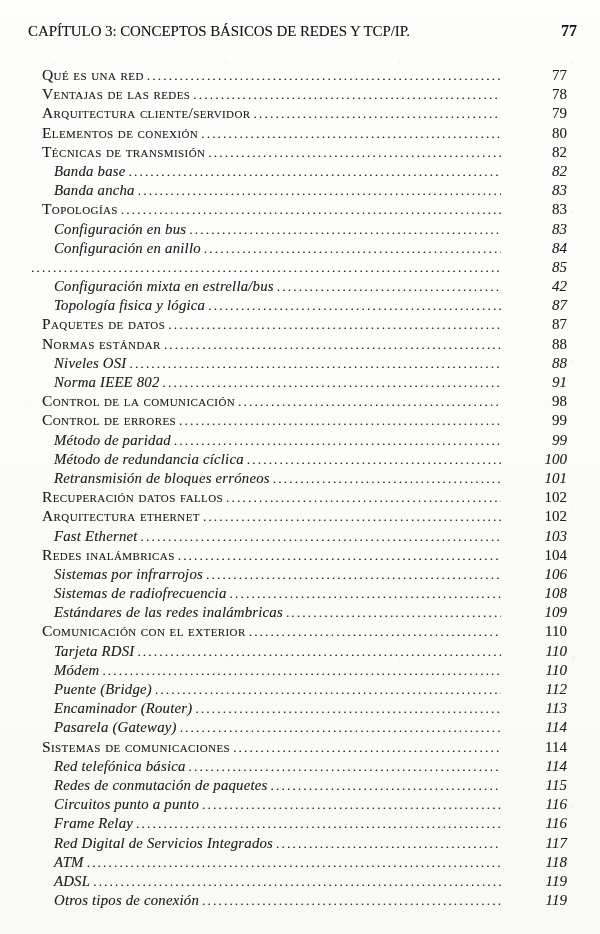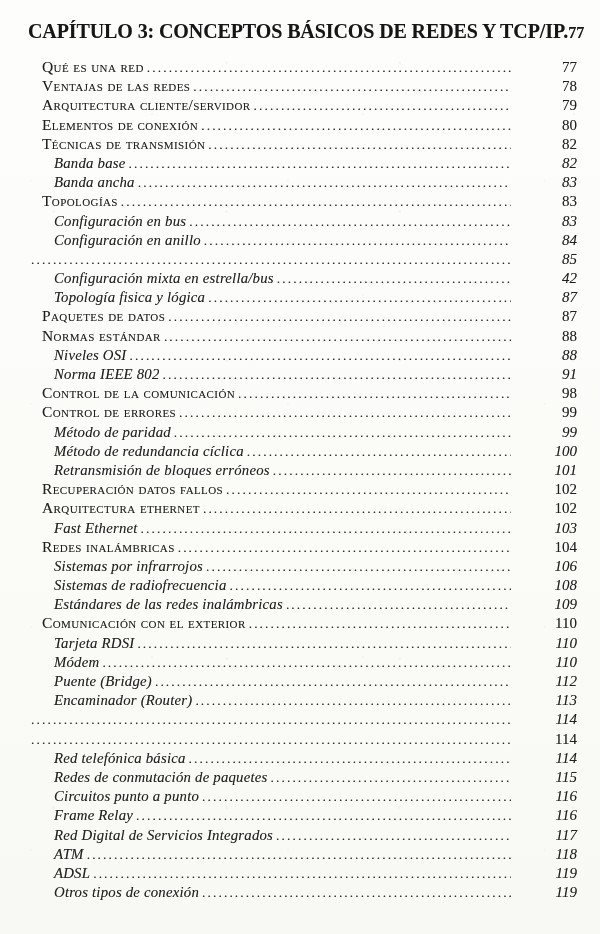--- a/index.html
+++ b/index.html
@@ -29,38 +29,38 @@
   }
 
   
   .header-row {
     display: flex;
     align-items: baseline;
     padding: 19px 23px 0 28px;
     line-height: 24px;
   }
   .chapter-title {
-    font-weight: bold;
-    font-size: 20px;
+    font-weight: normal;
+    font-size: 15px;
     letter-spacing: -0.1px;
     white-space: nowrap;
     color: #161616;
   }
   .header-fill { flex: 1; }
   .chapter-page {
     flex: none;
     font-weight: bold;
     font-size: 16px;
     color: #161616;
   }
 
   
   .toc {
-    margin-top: 12px;
-    padding: 0 23px 0 28px;
+    margin-top: 22px;
+    padding: 0 33px 0 28px;
   }
   .row {
     display: flex;
     align-items: baseline;
     height: 19.2px;
     line-height: 19.2px;
   }
   .row .label { white-space: nowrap; flex: none; }
   .level-1 .label {
     margin-left: 14px;
@@ -271,24 +271,26 @@
     <span class="label">Puente (Bridge)</span>
     <span class="dots"></span>
     <span class="pagenum">112</span>
   </div>
       <div class="row level-2">
     <span class="label">Encaminador (Router)</span>
     <span class="dots"></span>
     <span class="pagenum">113</span>
   </div>
       <div class="row level-2">
+    <span class="label">Pasarela (Gateway)</span>
     <span class="dots"></span>
     <span class="pagenum">114</span>
   </div>
       <div class="row level-1">
+    <span class="label">Sistemas de comunicaciones</span>
     <span class="dots"></span>
     <span class="pagenum">114</span>
   </div>
       <div class="row level-2">
     <span class="label">Red telefónica básica</span>
     <span class="dots"></span>
     <span class="pagenum">114</span>
   </div>
       <div class="row level-2">
     <span class="label">Redes de conmutación de paquetes</span>

